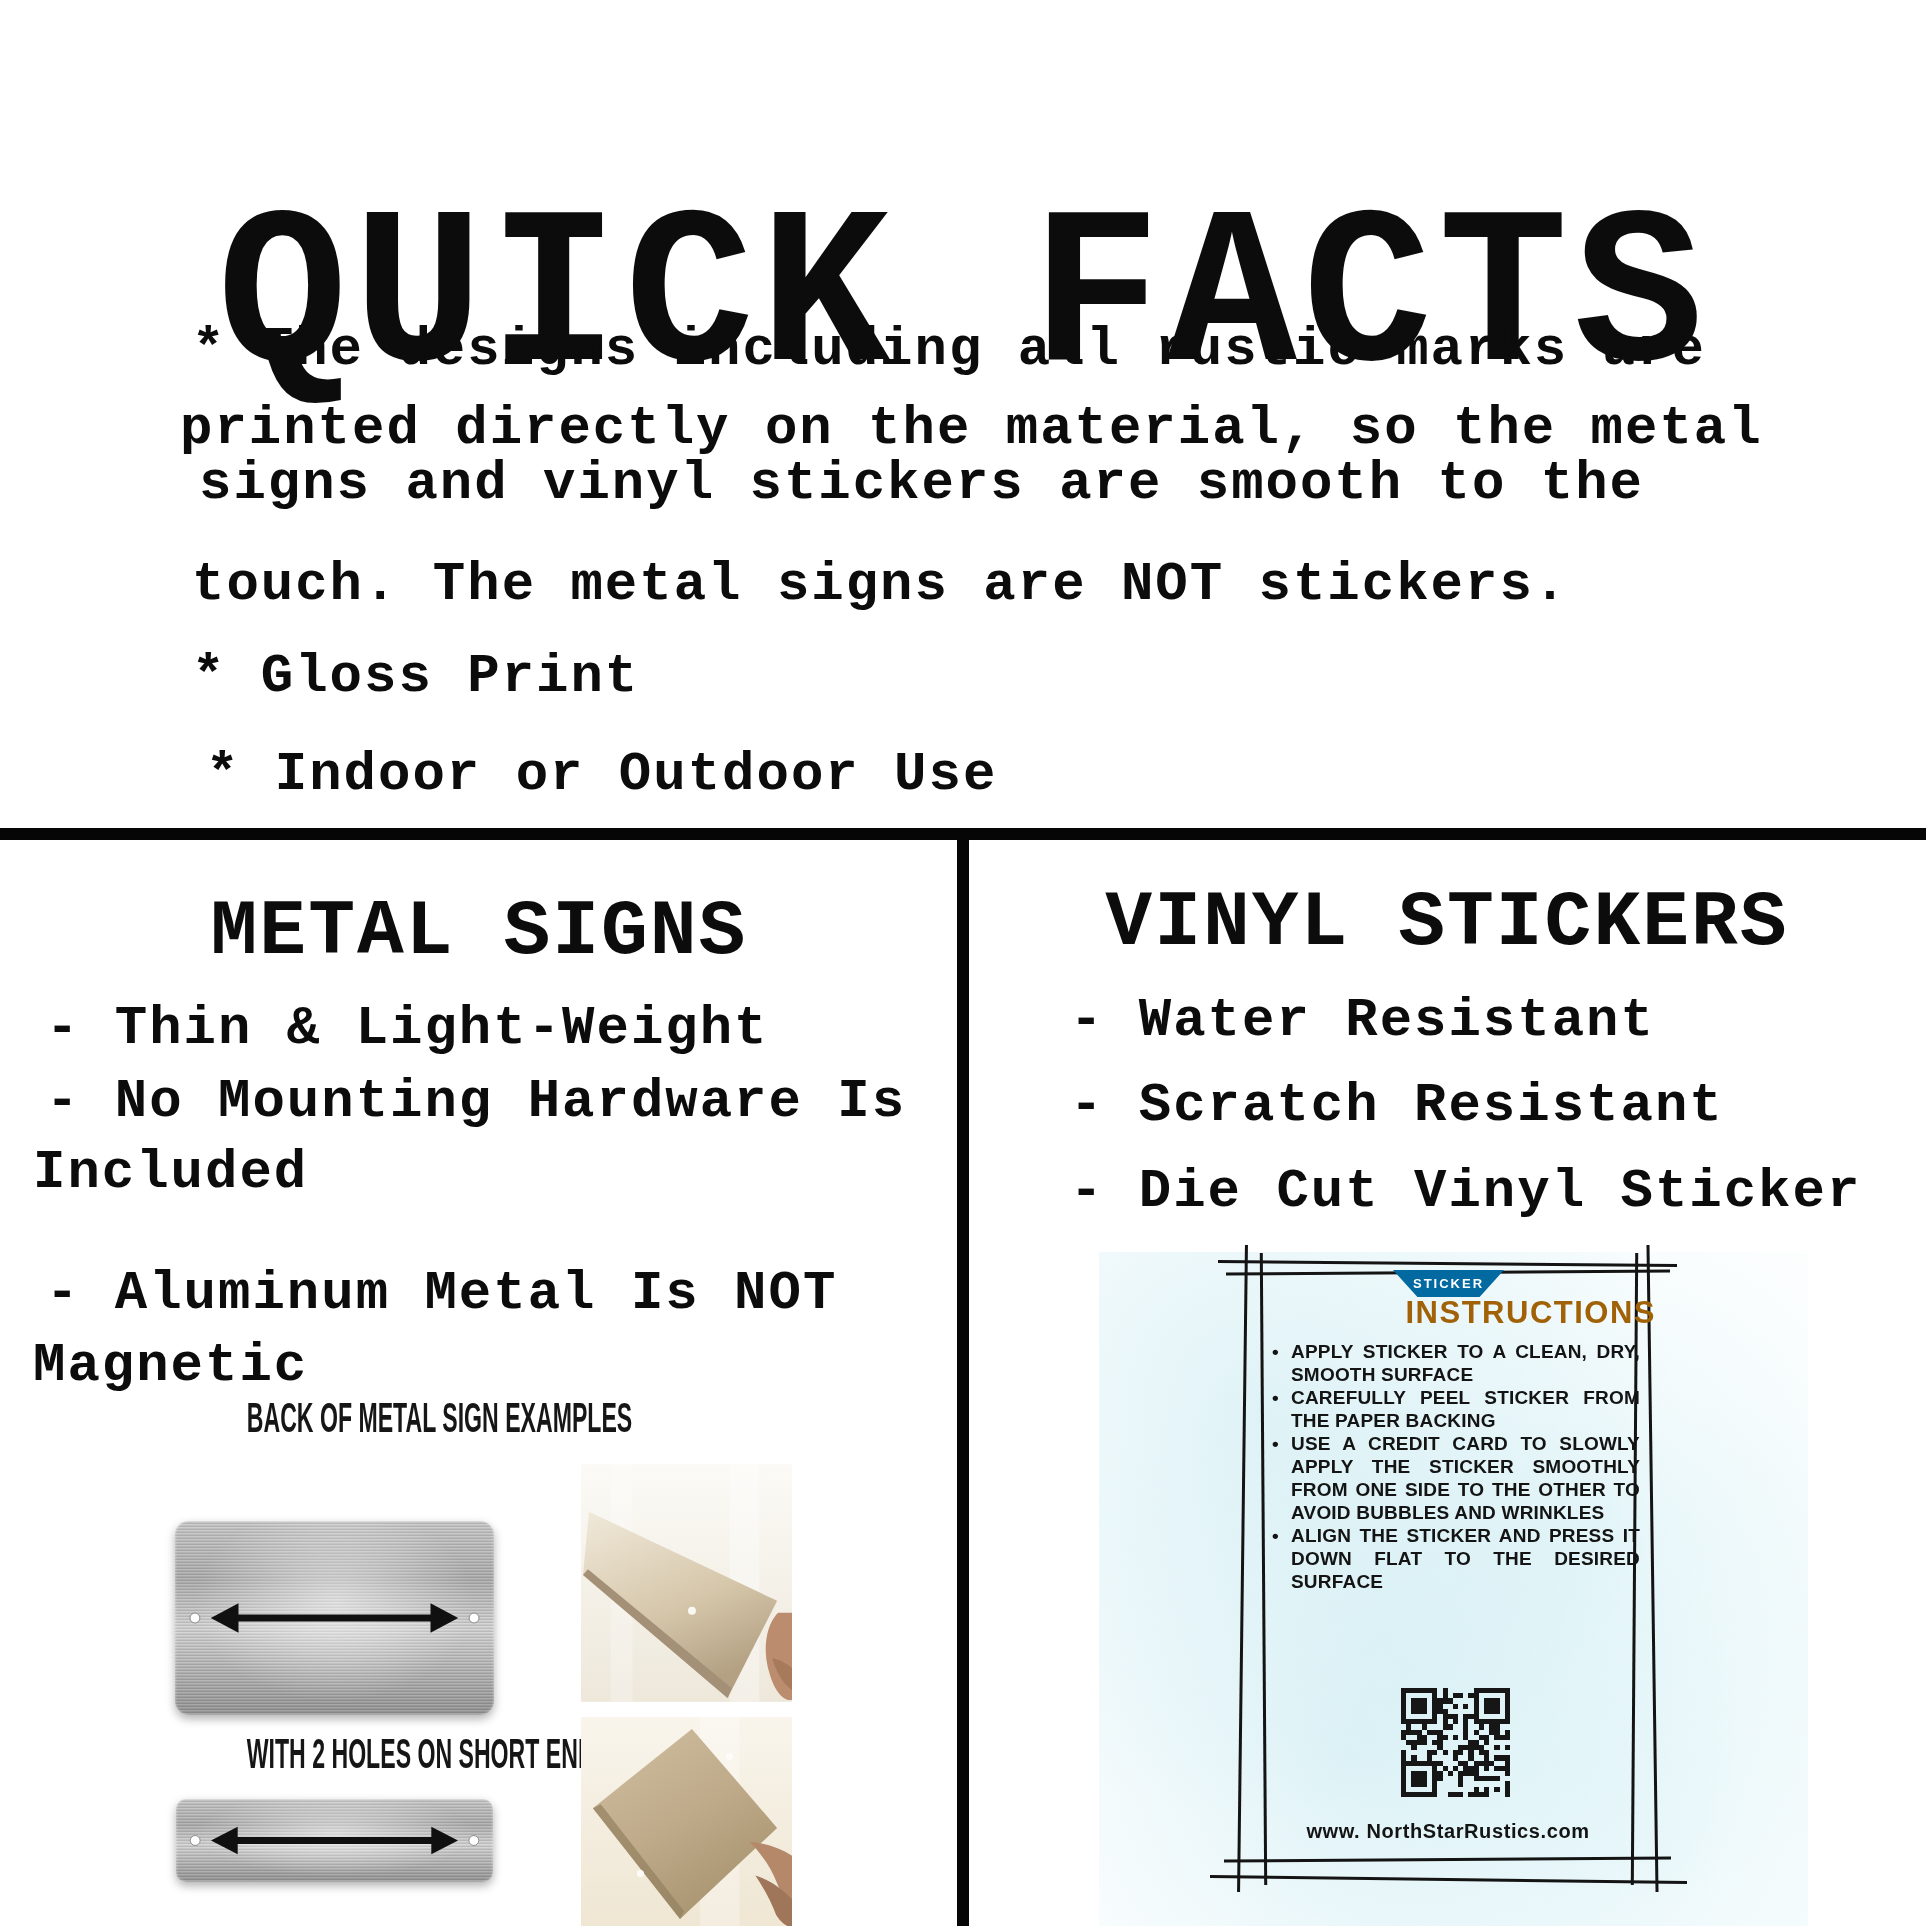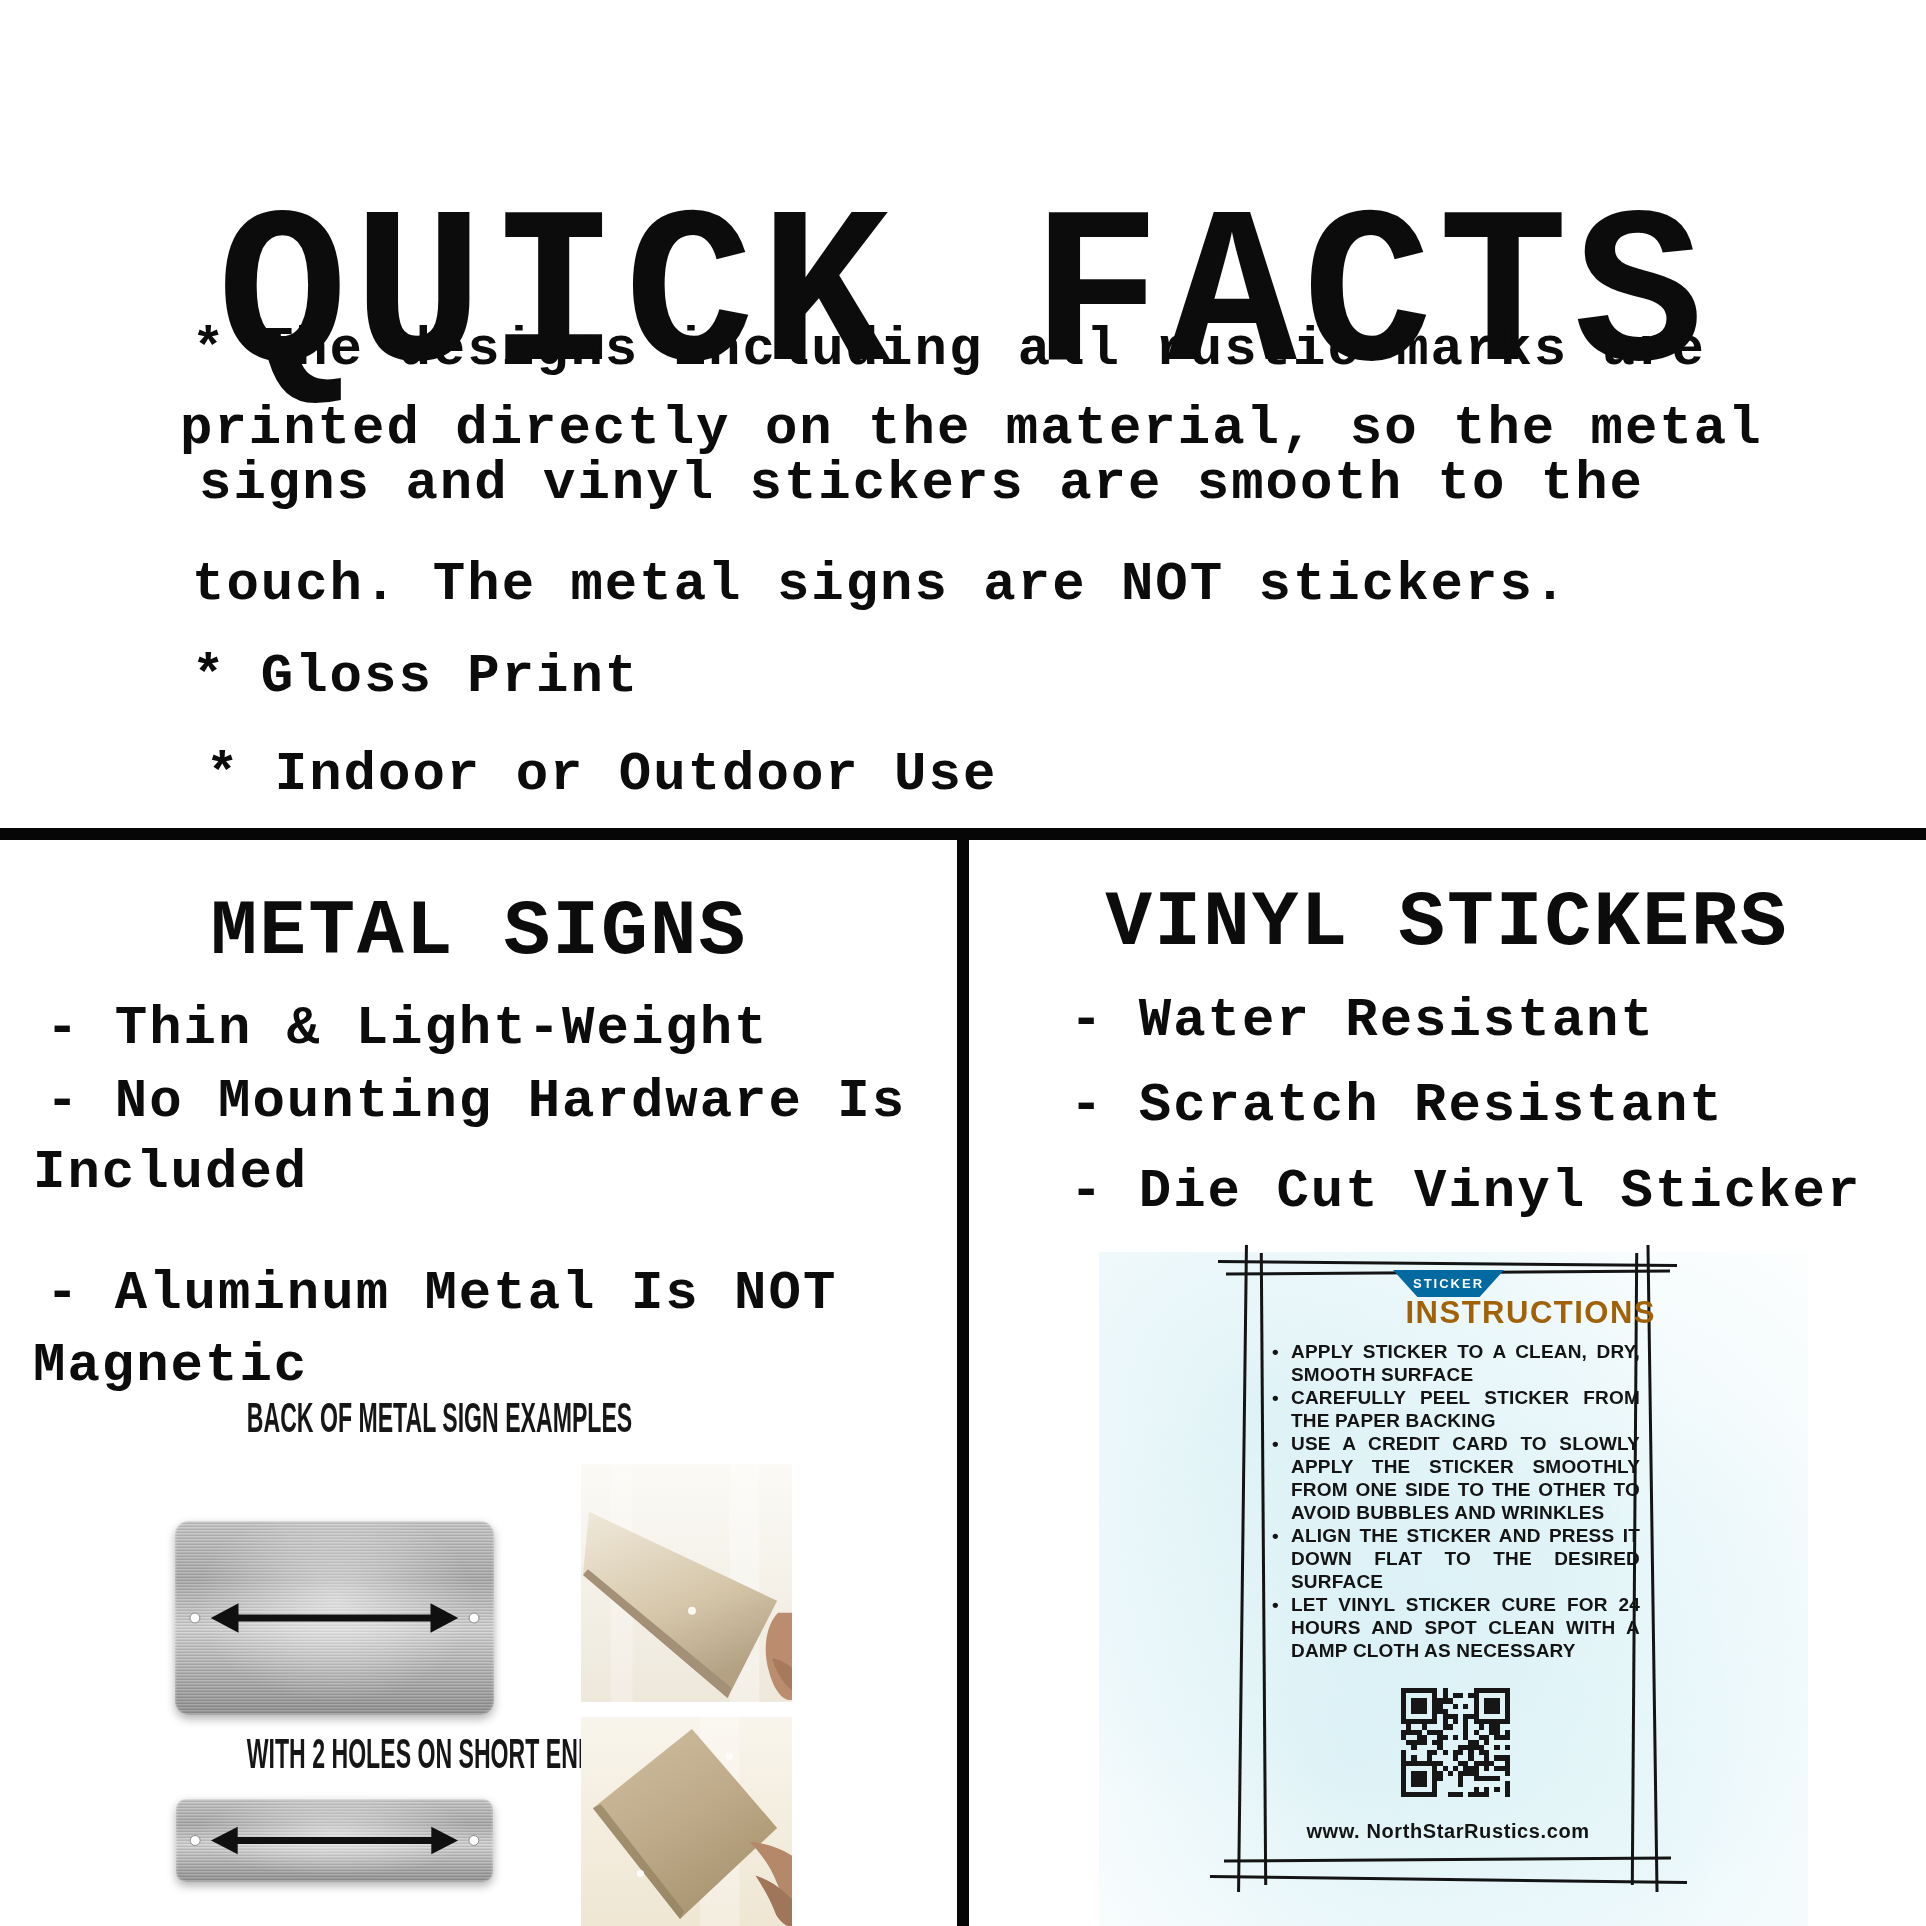--- a/index.html
+++ b/index.html
@@ -193,21 +193,20 @@
     <span>STICKER</span>
   </div>
 
   <div class="card-heading">INSTRUCTIONS</div>
 
   <ul class="steps">
     <li>APPLY STICKER TO A CLEAN, DRY, SMOOTH SURFACE</li>
     <li>CAREFULLY PEEL STICKER FROM THE PAPER BACKING</li>
     <li>USE A CREDIT CARD TO SLOWLY APPLY THE STICKER SMOOTHLY FROM ONE SIDE TO THE OTHER TO AVOID BUBBLES AND WRINKLES</li>
     <li>ALIGN THE STICKER AND PRESS IT DOWN FLAT TO THE DESIRED SURFACE</li>
-    <li>LET VINYL STICKER CURE FOR 24 HOURS AND SPOT CLEAN WITH A DAMP CLOTH AS NECESSARY</li>
   </ul>
 
   <svg class="qr" id="qr" viewBox="0 0 21 21" shape-rendering="crispEdges">
       <rect x="0" y="0" width="7" height="1" fill="#161616"></rect>
       <rect x="0" y="6" width="7" height="1" fill="#161616"></rect>
       <rect x="0" y="0" width="1" height="7" fill="#161616"></rect>
       <rect x="6" y="0" width="1" height="7" fill="#161616"></rect>
       <rect x="2" y="2" width="3" height="3" fill="#161616"></rect>
       <rect x="14" y="0" width="7" height="1" fill="#161616"></rect>
       <rect x="14" y="6" width="7" height="1" fill="#161616"></rect>

